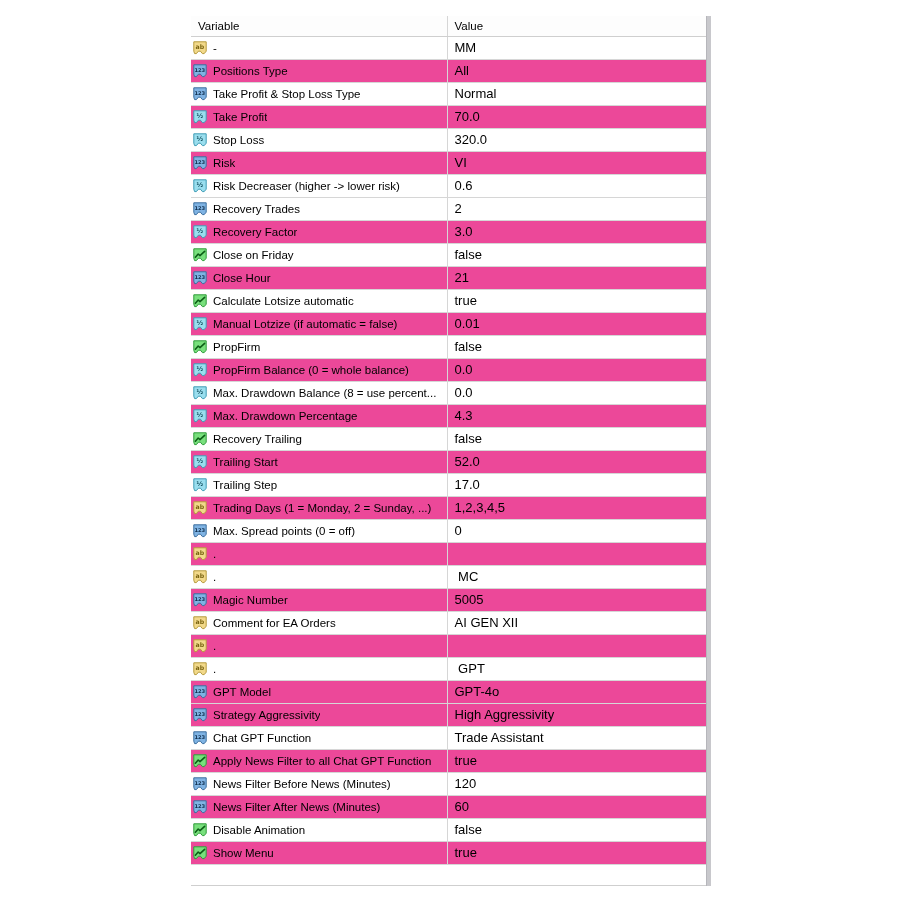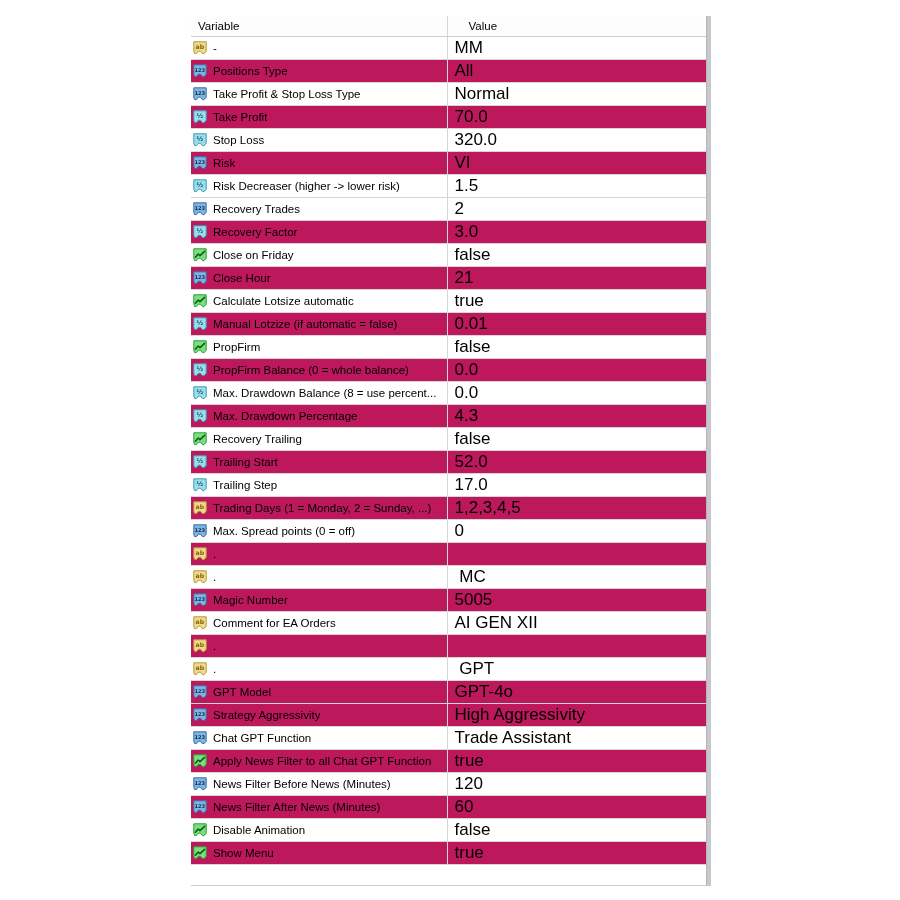--- a/index.html
+++ b/index.html
@@ -67,24 +67,24 @@
     white-space: nowrap;
   }
 
   .grid thead th {
     background: #fdfdfd;
     border-bottom: 1px solid #cfcfcf;
     height: 20px;
     margin-top: 20px;
   }
   .grid thead th.h-var { padding-left: 7px; }
-  .grid thead th.h-val { padding-left: 21px; border-left: 1px solid #d6d6d6; }
+  .grid thead th.h-val { padding-left: 7px; border-left: 1px solid #d6d6d6; }
 
   .grid tbody tr.odd  td { background: #ffffff; }
-  .grid tbody tr.even td { background: #be185d; }
+  .grid tbody tr.even td { background: #ec4899; }
 
   td.cell-var {
     padding-left: 2px;
   }
   td.cell-val {
     padding-left: 7px;
     border-left: 1px solid #d6d6d6;
   }
 
   .var-inner {
@@ -95,21 +95,21 @@
     overflow: hidden;
   }
   .var-label {
     overflow: hidden;
     text-overflow: ellipsis;
     white-space: nowrap;
     font-size: 11.5px;
     line-height: 22px;
   }
   .val-label {
-    font-size: 17px;
+    font-size: 13px;
     line-height: 22px;
     white-space: pre;
   }
 
   
   .ico {
     position: relative;
     width: 15px;
     height: 14px;
     flex: 0 0 15px;
@@ -234,21 +234,21 @@
               <div class="var-inner">
                 <span class="ico">
                   <svg width="15" height="14" viewBox="0 0 15 14">
                     <path d="M0.8 0.8 H13.2 V10.2 L11.2 12.6 H9.4 L7.4 10.2 H5.4 L3.4 12.6 H1.6 L0.8 10.2 Z" fill="#9adeee" stroke="#3f9cb5" stroke-width="1"></path>
                     <text x="6.8" y="7.6" font-family="DejaVu Sans, sans-serif" font-size="6.4" font-weight="bold" fill="#0d4a59" text-anchor="middle">½</text>
                   </svg>
                 </span>
                 <span class="var-label">Risk Decreaser (higher -&gt; lower risk)</span>
               </div>
             </td>
-            <td class="cell-val"><span class="val-label">1.5</span></td>
+            <td class="cell-val"><span class="val-label">0.6</span></td>
           </tr>
           <tr class="odd">
             <td class="cell-var">
               <div class="var-inner">
                 <span class="ico">
                   <svg width="15" height="14" viewBox="0 0 15 14">
                     <path d="M0.8 0.8 H13.2 V10.2 L11.2 12.6 H9.4 L7.4 10.2 H5.4 L3.4 12.6 H1.6 L0.8 10.2 Z" fill="#7fb3e3" stroke="#3b6e9e" stroke-width="1"></path>
                     <text x="6.8" y="7.6" font-family="DejaVu Sans, sans-serif" font-size="5.2" font-weight="bold" fill="#10304f" text-anchor="middle">123</text>
                   </svg>
                 </span>

